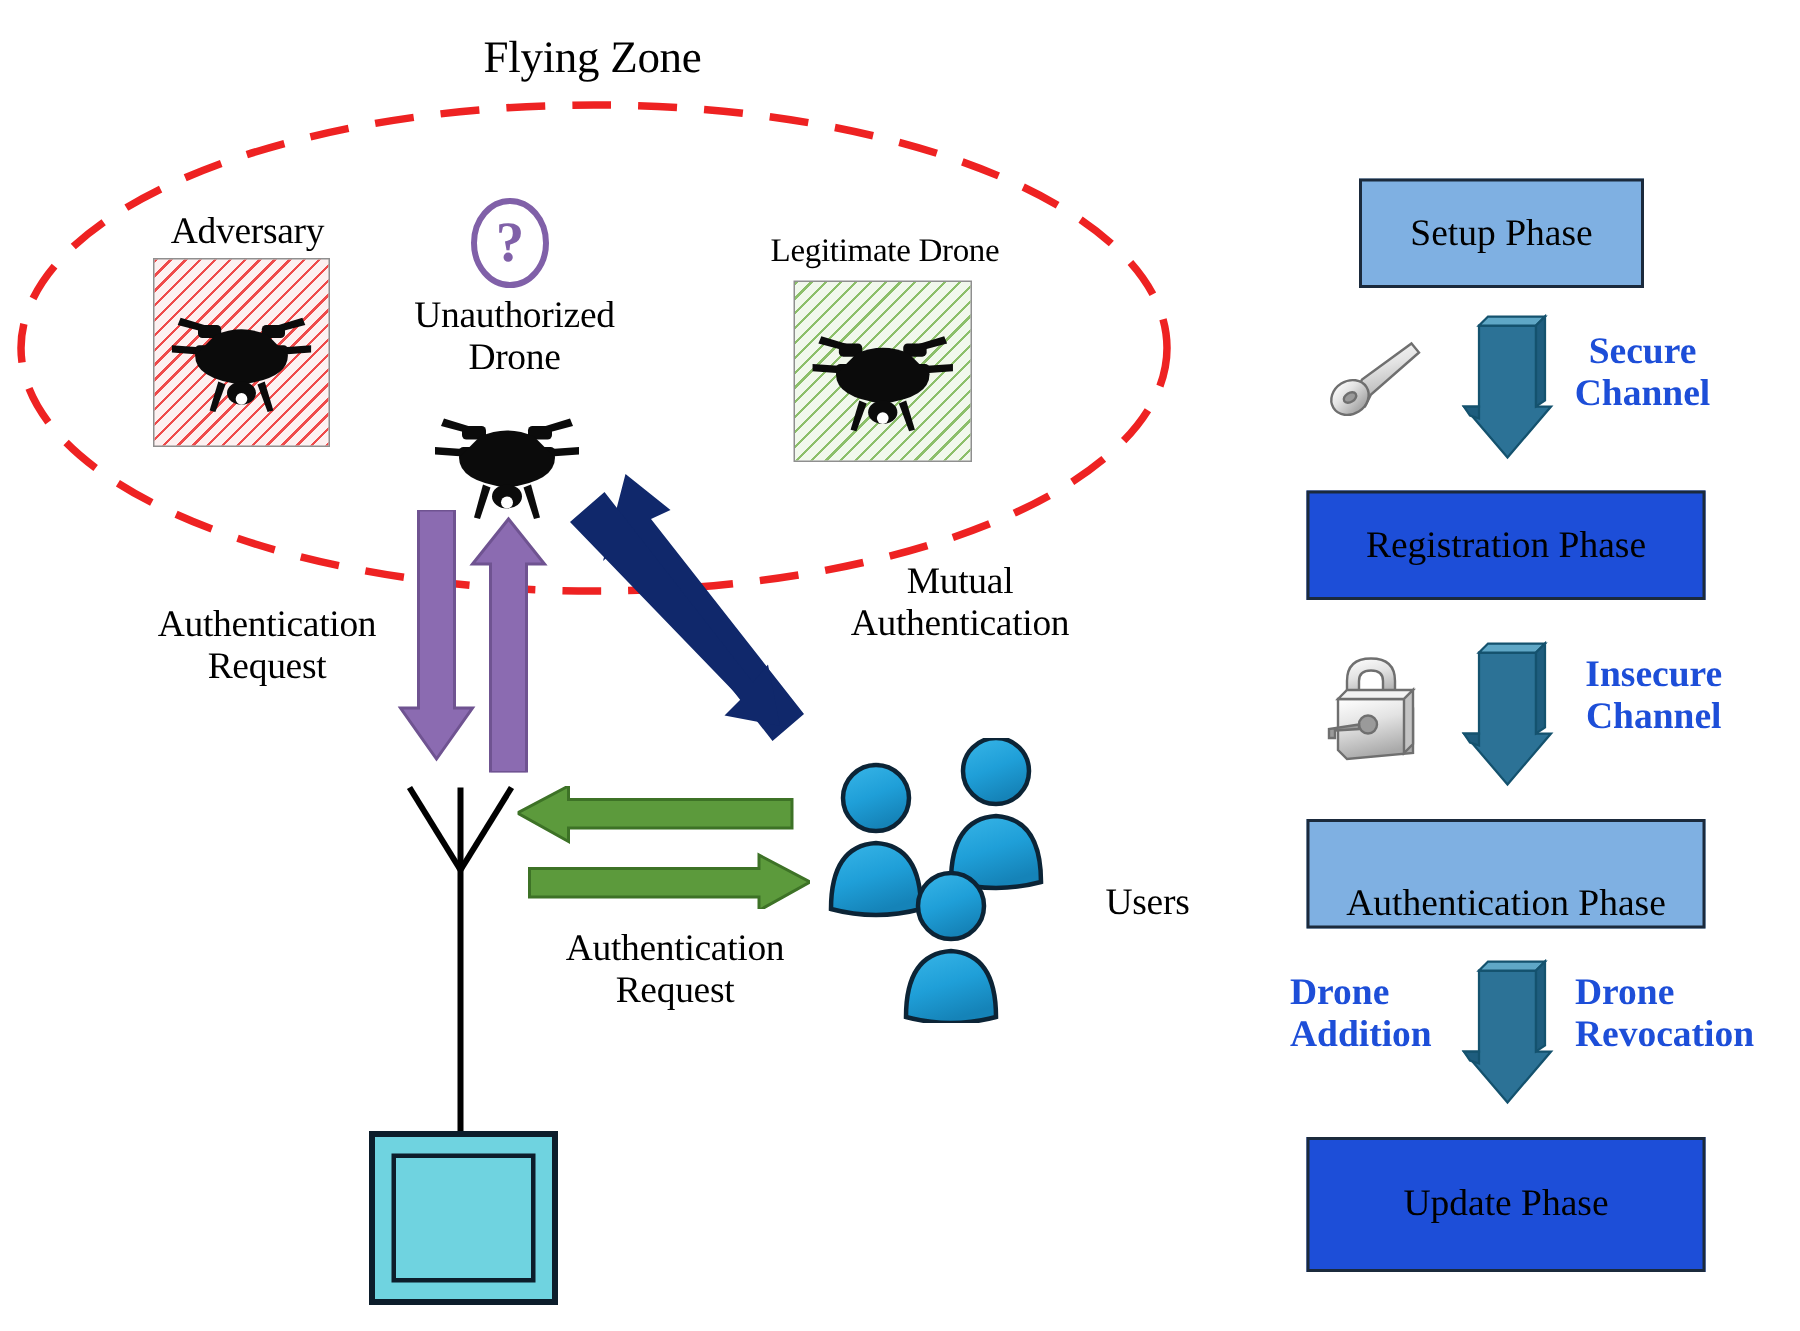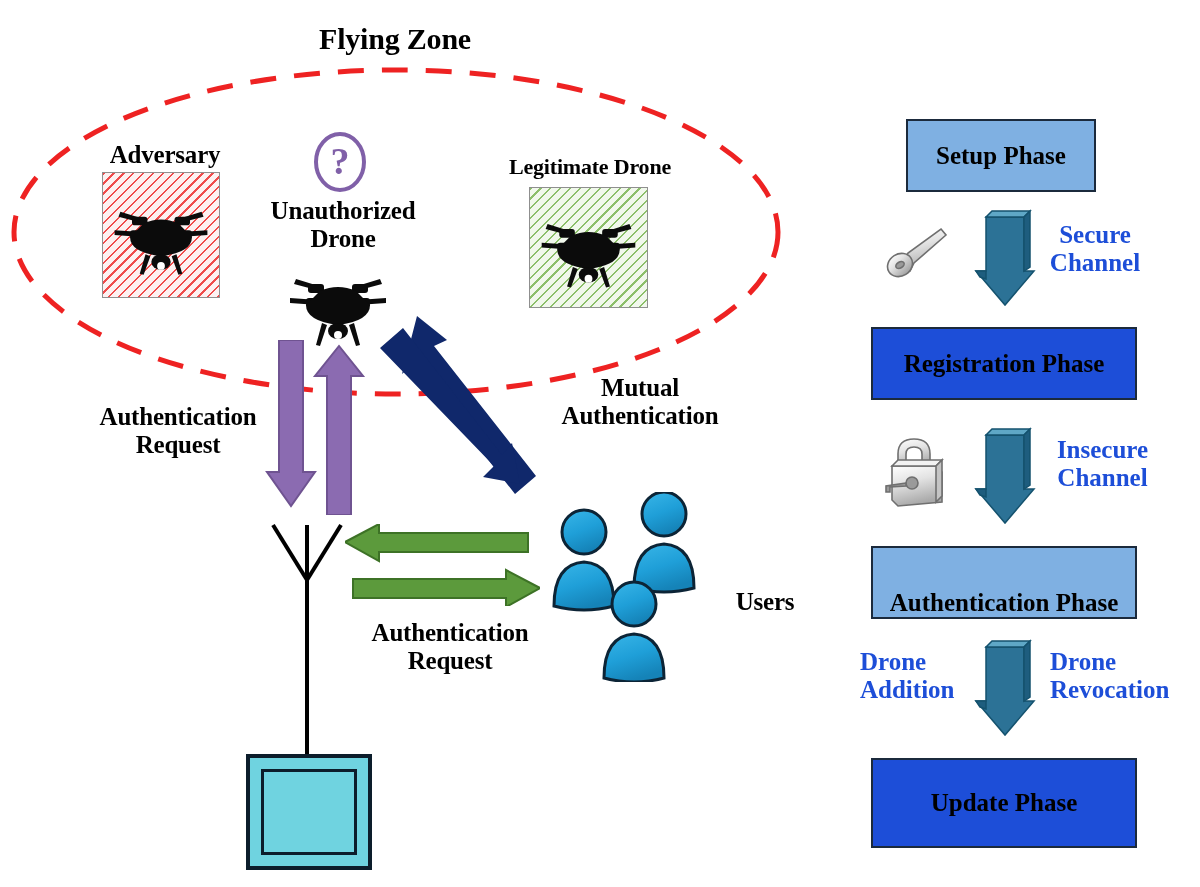--- a/index.html
+++ b/index.html
@@ -14,21 +14,21 @@
     position: relative;
     width: 1200px;
     height: 887px;
     background: #ffffff;
     overflow: hidden;
   }
   .abs { position: absolute; }
   .lbl {
     position: absolute;
     font-family: "Liberation Serif", "DejaVu Serif", serif;
-    font-weight: bold;
+    font-weight: normal;
     color: #000000;
     text-align: center;
     line-height: 1.12;
     white-space: pre-line;
     letter-spacing: -0.2px;
   }
 
   
   #left-scene { left: 0; top: 0; width: 810px; height: 887px; }
 
@@ -71,21 +71,21 @@
   
   #right-panel { left: 810px; top: 0; width: 390px; height: 887px; }
   .phase-box {
     position: absolute;
     border: 2px solid #1b2a3c;
     box-sizing: border-box;
     display: flex;
     align-items: center;
     justify-content: center;
     font-family: "Liberation Serif", "DejaVu Serif", serif;
-    font-weight: bold;
+    font-weight: normal;
     font-size: 25px;
     color: #000000;
   }
   .phase-strong { background: #7fb0e2; }
   .phase-light  { background: #1d4ed8; }
 
   #box-setup        { left: 906px; top: 119px; width: 190px; height: 73px; }
   #box-registration { left: 871px; top: 327px; width: 266px; height: 73px; }
   #box-auth         { left: 871px; top: 546px; width: 266px; height: 73px; align-items: flex-end; }
   #box-update       { left: 871px; top: 758px; width: 266px; height: 90px; }

